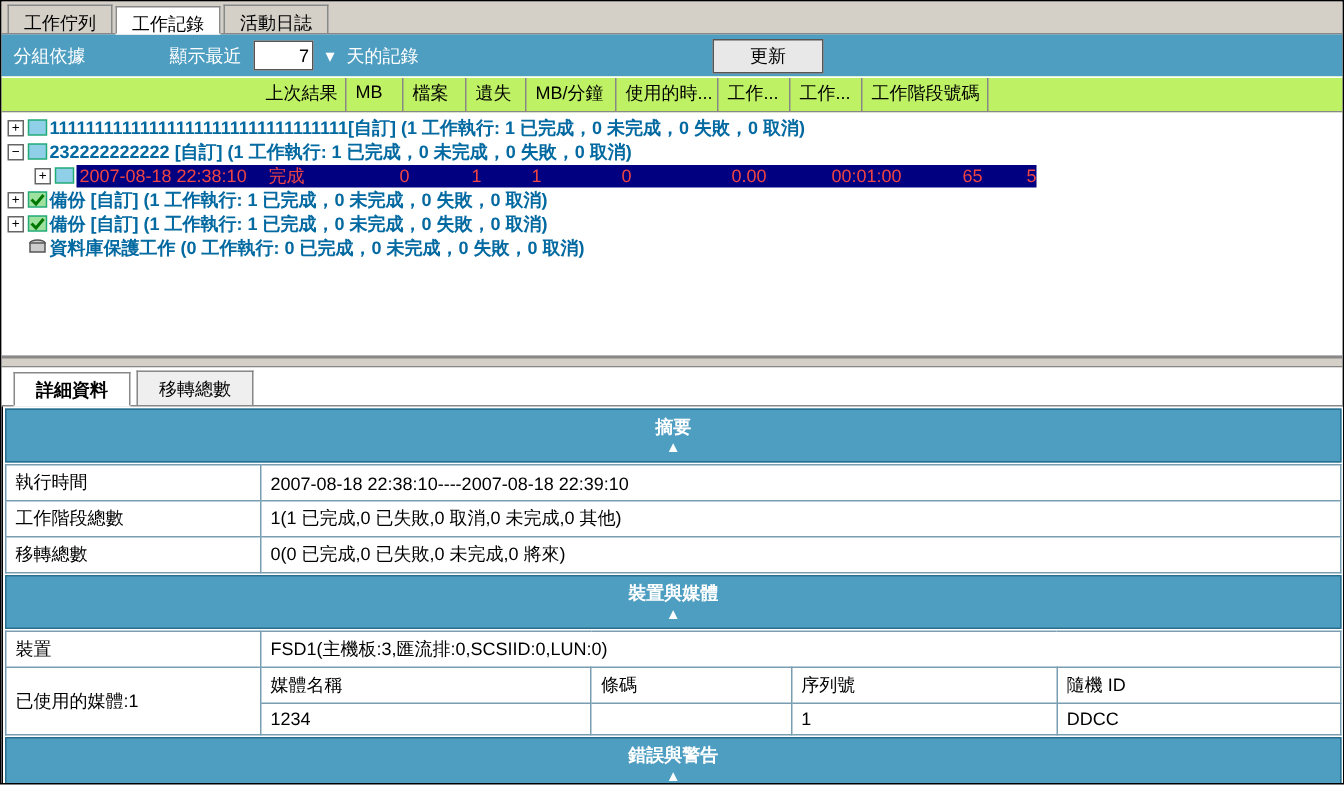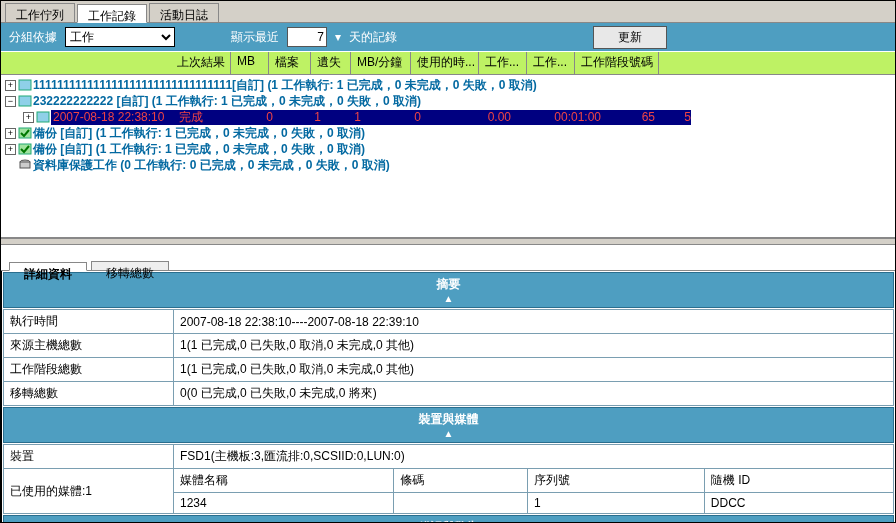--- a/index.html
+++ b/index.html
@@ -36,21 +36,21 @@
 .selected-row { background: #000080; color: #ef4444; display: inline-flex; align-items: center; height: 15px; padding-left: 2px; }
 .selected-row span { display: inline-block; text-align: right; }
 .sc1{ width:122px; text-align:left !important;} .sc2{width:36px; text-align:left !important; padding-left:4px;} .sc3{width:62px;} .sc4{width:48px;} .sc5{width:40px;} .sc6{width:60px;} .sc7{width:90px;} .sc8{width:54px;} .sc9{width:36px;}
 
 .icon-doc svg { width:14px; height:12px; }
 
 
 .splitter { height: 8px; background: #d4d0c8; border-top: 2px solid #888; border-bottom:1px solid #888;}
 
 
-.lower-tabs { background: #fff; display: flex; padding: 16px 8px 0; height: 26px; border-bottom: 1px solid #888; }
+.lower-tabs { background: #fff; display: flex; padding: 2px 8px 0; height: 26px; border-bottom: 1px solid #888; }
 .lower-tab { padding: 3px 14px; border: 1px solid #888; border-bottom: none; margin-right: 4px; cursor: pointer; background:#efefef; }
 .lower-tab.active { background: #fff; font-weight: bold; border-bottom: 1px solid #fff; position:relative; top:1px; }
 
 
 .detail-wrap { height: 255px; overflow-y: scroll; background:#fff; border-left:1px solid #000;}
 .section-hdr { background: #4e9ec1; color: #fff; font-weight: bold; padding: 3px 8px; border: 1px solid #2a6e8e; margin: 1px; display:flex; justify-content:space-between; align-items:center;flex-direction:column;}
 .section-hdr .chev { font-size:10px; }
 .detail-table { width: calc(100% - 2px); margin: 0 1px; border-collapse: collapse; }
 .detail-table td, .detail-table th { border: 1px solid #7a9eb1; padding: 3px 6px; text-align: left; font-weight: normal; }
 .detail-table .lbl { width: 170px; background: #fff; margin-left: 32px; }
@@ -61,21 +61,20 @@
 <body>
 
 <div class="top-tabs">
   <div class="top-tab">工作佇列</div>
   <div class="top-tab active">工作記錄</div>
   <div class="top-tab">活動日誌</div>
 </div>
 
 <div class="filter-bar">
   <label>分組依據</label>
-  <select><option>工作</option></select>
   <span style="width:40px"></span>
   <label>顯示最近</label>
   <input type="text" style="width: 40px; height: 20px; border: 1px solid rgb(85, 85, 85);" value="7">
   <span style="color:#fff">▾</span>
   <label>天的記錄</label>
   <span style="flex:0 0 180px"></span>
   <button>更新</button>
 </div>
 
 <div class="col-headers">
@@ -162,24 +161,20 @@
       <span>摘要</span>
       <span class="chev">▲</span>
     </div>
   <table class="detail-table">
     <tbody>
         <tr>
           <td class="lbl">執行時間</td>
           <td>2007-08-18 22:38:10----2007-08-18 22:39:10</td>
         </tr>
     <tr>
-          <td class="lbl">來源主機總數</td>
-          <td>1(1 已完成,0 已失敗,0 取消,0 未完成,0 其他)</td>
-        </tr>
-    <tr>
           <td class="lbl">工作階段總數</td>
           <td>1(1 已完成,0 已失敗,0 取消,0 未完成,0 其他)</td>
         </tr>
     <tr>
           <td class="lbl">移轉總數</td>
           <td>0(0 已完成,0 已失敗,0 未完成,0 將來)</td>
         </tr>
   </tbody>
     </table>
 

